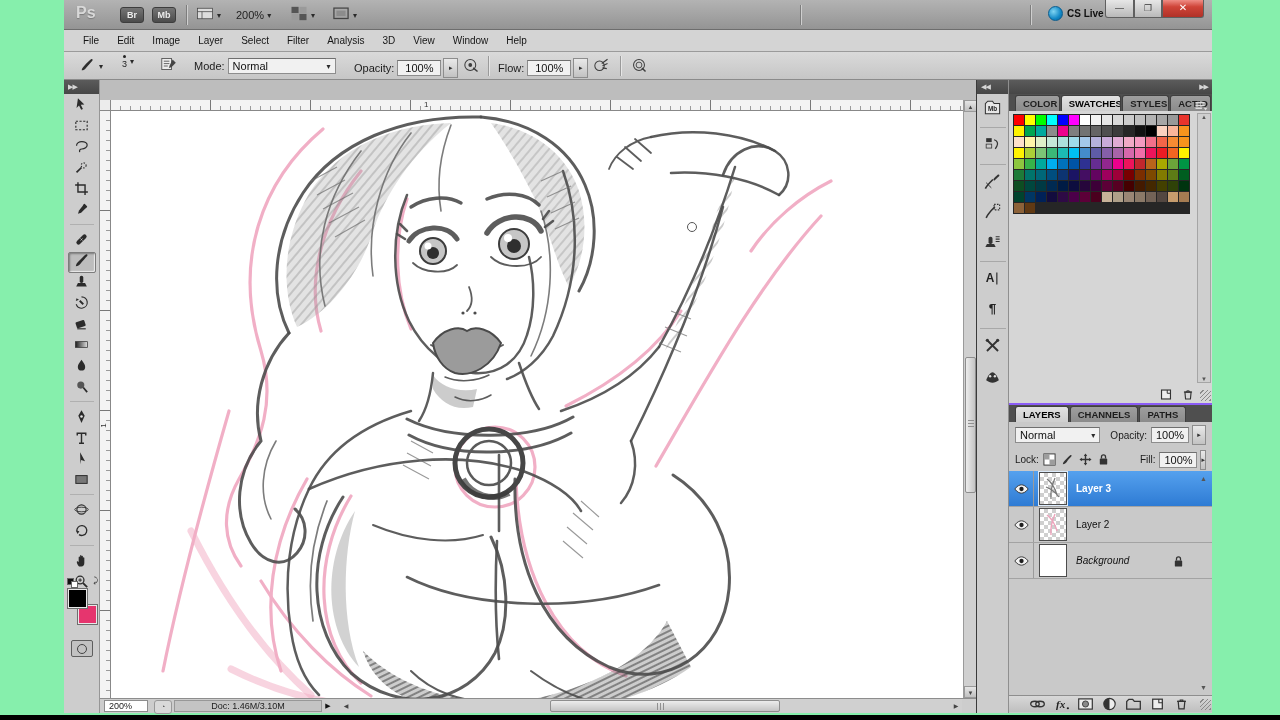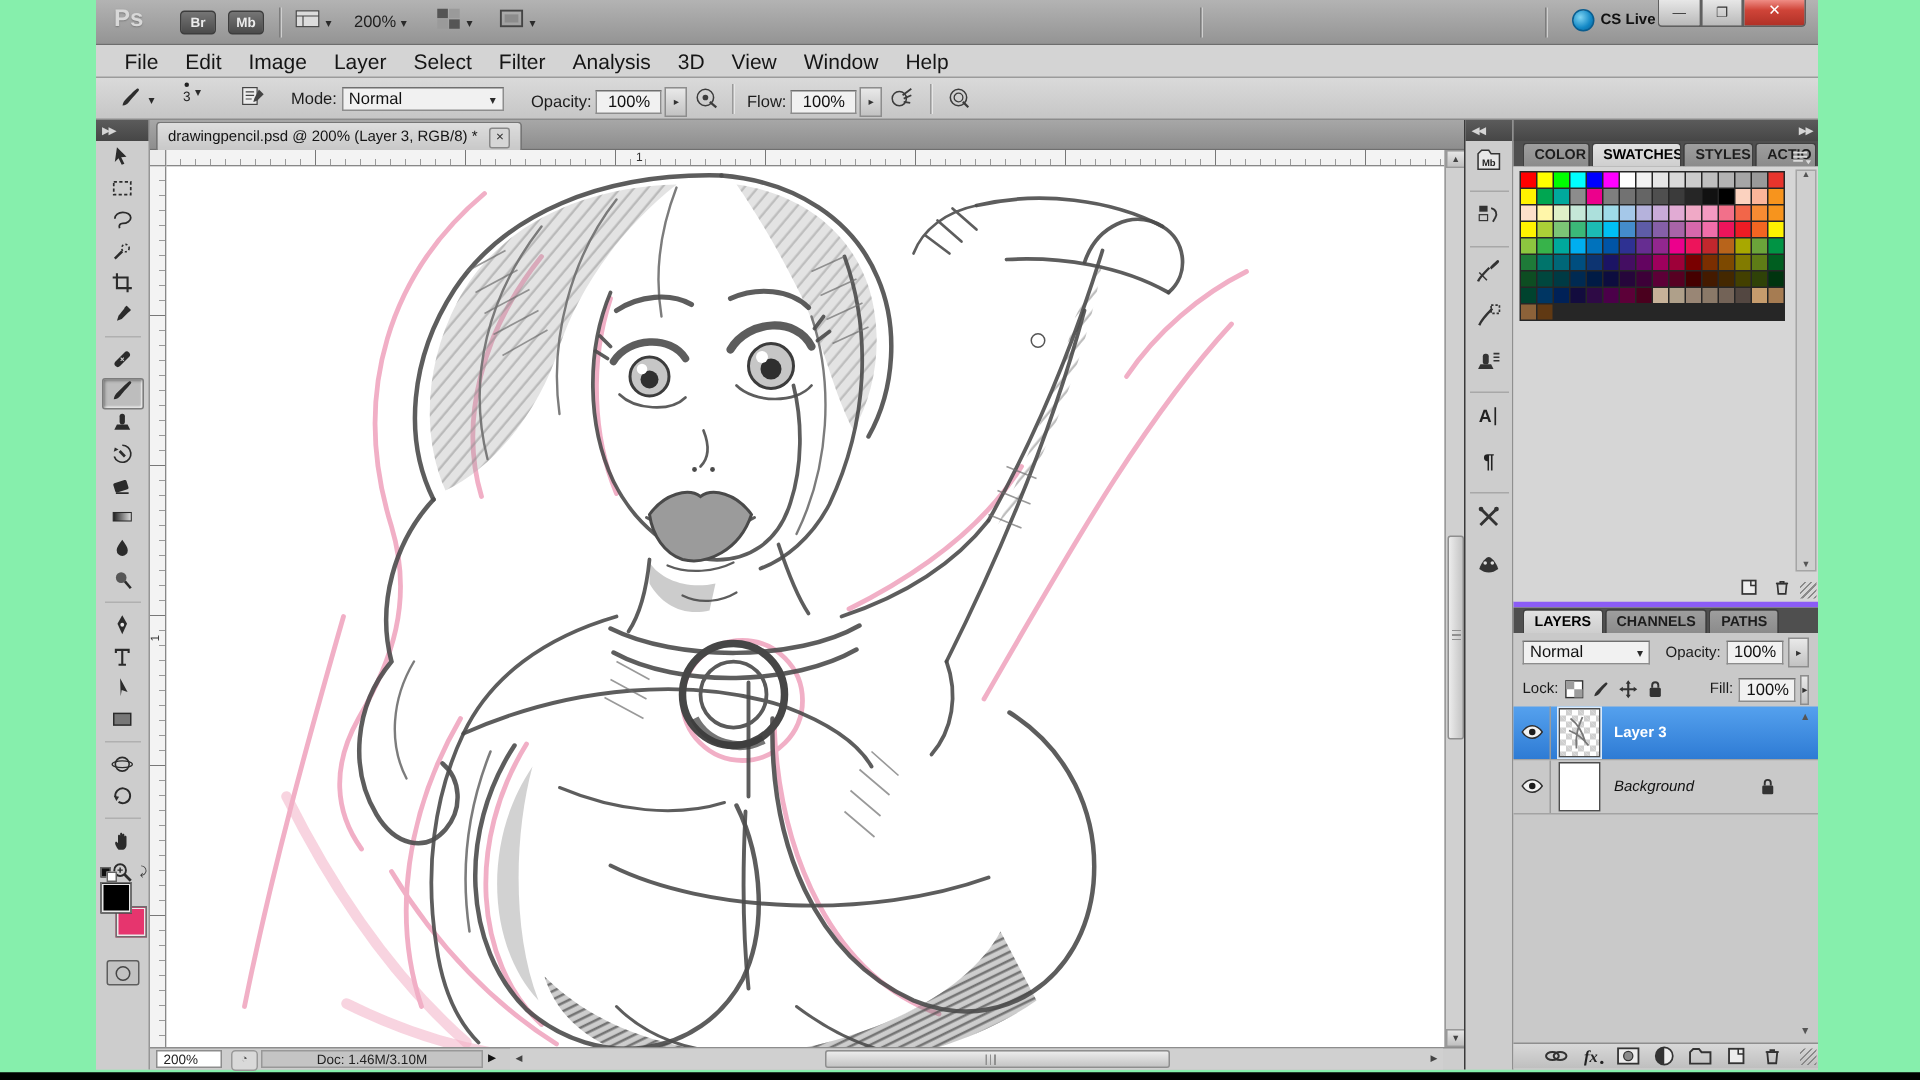--- a/index.html
+++ b/index.html
@@ -32,21 +32,21 @@
   .winctrl{position:absolute;right:8px;top:0;display:flex;}
   .wbtn{height:17px;border:1px solid #5f5f5f;border-top:none;background:linear-gradient(#e7e7e7,#b9b9b9);
         font-size:9px;color:#333;text-align:center;line-height:16px;cursor:default;}
   .wbtn.min{width:27px;border-radius:0 0 0 3px;}
   .wbtn.res{width:26px;}
   .wbtn.close{width:40px;border-radius:0 0 3px 0;background:linear-gradient(#ef8d85,#cf4438 40%,#b03127);
               color:#fff;font-weight:bold;font-size:10px;}
   
   .menubar{position:absolute;left:0;top:30px;width:100%;height:22px;background:#d4d4d4;
            border-bottom:1px solid #9b9b9b;box-sizing:border-box;display:flex;align-items:center;padding-left:10px;}
-  .menu-item{font-size:14px;color:#151515;padding:3px 9px;cursor:default;}
+  .menu-item{font-size:10px;color:#151515;padding:3px 9px;cursor:default;}
   
   .optionsbar{position:absolute;left:0;top:52px;width:100%;height:28px;
               background:linear-gradient(#dadada,#c6c6c6);border-bottom:1px solid #8b8b8b;box-sizing:border-box;}
   .opt{position:absolute;display:flex;align-items:center;gap:3px;font-size:11px;color:#1c1c1c;}
   .opt svg{width:18px;height:16px;}
   .opt-label{font-size:11px;color:#1c1c1c;}
   .sunken{background:#f1f1f1;border:1px solid #8d8d8d;border-top-color:#6f6f6f;height:16px;
           font-size:11px;color:#111;display:flex;align-items:center;box-sizing:border-box;}
   .dd{justify-content:space-between;padding:0 4px;}
   .valbox{width:44px;padding:0 4px;justify-content:center;}
@@ -136,21 +136,21 @@
   .paneldock{position:absolute;left:944px;top:0;width:204px;height:100%;background:#c9c9c9;border-left:1px solid #8f8f8f;box-sizing:border-box;}
   .ptabs{height:17px;background:#4f4f4f;display:flex;align-items:flex-end;padding-left:6px;position:relative;}
   .ptab{height:15px;line-height:15px;padding:0 7px;font-size:9.5px;font-weight:bold;color:#1d1d1d;
         background:linear-gradient(#9e9e9e,#8b8b8b);border:1px solid #3f3f3f;border-bottom:none;border-radius:3px 3px 0 0;
         margin-right:1px;white-space:nowrap;overflow:hidden;}
   .ptab.active{background:linear-gradient(#e2e2e2,#cecece);color:#000;}
   .ptab.clip{max-width:34px;}
   .pmenu{position:absolute;right:3px;top:3px;width:16px;height:11px;}
   .pmenu svg{width:16px;height:11px;}
   .pgroup{position:absolute;left:0;width:100%;box-sizing:border-box;}
-  .swgroup{top:14px;height:311px;background:#d4d4d4;border-bottom:4px solid #8b5cf6;}
+  .swgroup{top:14px;height:311px;background:#d4d4d4;border-bottom:2px solid #8b5cf6;}
   .sw-content{position:absolute;left:0;top:17px;right:0;bottom:0;background:#d6d6d6;}
   .swatchgrid{position:absolute;left:4px;top:3px;display:grid;grid-template-columns:repeat(16,10px);gap:1px;
               background:#262626;padding:1px;}
   .swatch{width:10px;height:10px;}
   .sw-scroll{position:absolute;right:1px;top:2px;width:12px;bottom:20px;background:#cfcfcf;border:1px solid #a5a5a5;}
   .sw-up{position:absolute;top:0;left:0;right:0;font-size:6px;text-align:center;color:#555;}
   .sw-dn{position:absolute;bottom:0;left:0;right:0;font-size:6px;text-align:center;color:#555;}
   .sw-bottom{position:absolute;right:16px;bottom:3px;display:flex;gap:6px;}
   .sw-bottom .pbicon{width:16px;height:13px;}
   .pbicon svg{width:16px;height:13px;}
@@ -463,26 +463,20 @@
         <span class="swap-arrow">⤸</span>
         <span class="fg-chip" style="background: rgb(0, 0, 0);"></span>
         <span class="bg-chip" id="bgchip" style="background: rgb(230, 53, 110);"></span>
       </div>
       <div class="quickmask">
             <i></i>
           </div>
     </div>
 
     <div class="docarea">
-      <div class="tabbar">
-        <div class="doctab">
-          <span>drawingpencil.psd @ 200% (Layer 3, RGB/8) *</span>
-          <span class="tab-close">×</span>
-        </div>
-      </div>
       <div class="ruler ruler-corner"></div>
       <div class="ruler ruler-top">
         <span class="ruler-num top">1</span>
       </div>
       <div class="ruler ruler-left">
         <span class="ruler-num left">1</span>
       </div>
 
       <div class="canvas">
         <svg class="art" viewBox="0 0 852 587">
@@ -907,20 +901,34 @@
                 </div>
                 <span class="layer-name">Layer 3</span>
               </div>
               <div class="layer-row">
                 <div class="eye-cell">
                   <span><svg viewBox="0 0 18 12">
                       <path d="M1 6c2.6-3.8 6-5 8-5s5.4 1.2 8 5c-2.6 3.8-6 5-8 5S3.6 9.8 1 6z" fill="#f2f2f2" stroke="#2e2e2e" stroke-width="1.1"></path>
                       <circle cx="9" cy="6" r="2.6" fill="#1e1e1e"></circle>
                     </svg></span>
                 </div>
+                <div class="thumb checker">
+                  <svg viewBox="0 0 26 31">
+                    <path d="M7 6c4 3 8 9 10 16M15 5c-3 7-5 13-4 21" stroke="#eda3bb" stroke-width="1.4" fill="none"></path>
+                  </svg>
+                </div>
+                <span class="layer-name">Layer 2</span>
+              </div>
+              <div class="layer-row">
+                <div class="eye-cell">
+                  <span><svg viewBox="0 0 18 12">
+                      <path d="M1 6c2.6-3.8 6-5 8-5s5.4 1.2 8 5c-2.6 3.8-6 5-8 5S3.6 9.8 1 6z" fill="#f2f2f2" stroke="#2e2e2e" stroke-width="1.1"></path>
+                      <circle cx="9" cy="6" r="2.6" fill="#1e1e1e"></circle>
+                    </svg></span>
+                </div>
                 <div class="thumb"></div>
                 <span class="layer-name name-italic">Background</span>
                 <span class="rowlock"><svg viewBox="0 0 12 14">
                     <rect x="2" y="6" width="8" height="6.5" rx="1" fill="#333"></rect>
                     <path d="M3.8 6V4.2a2.2 2.2 0 0 1 4.4 0V6" fill="none" stroke="#333" stroke-width="1.4"></path>
                   </svg></span>
               </div>
             </div>
         <span class="ly-scrollhint-up g-up">▲</span>
         <span class="ly-scrollhint-dn g-dn">▼</span>

